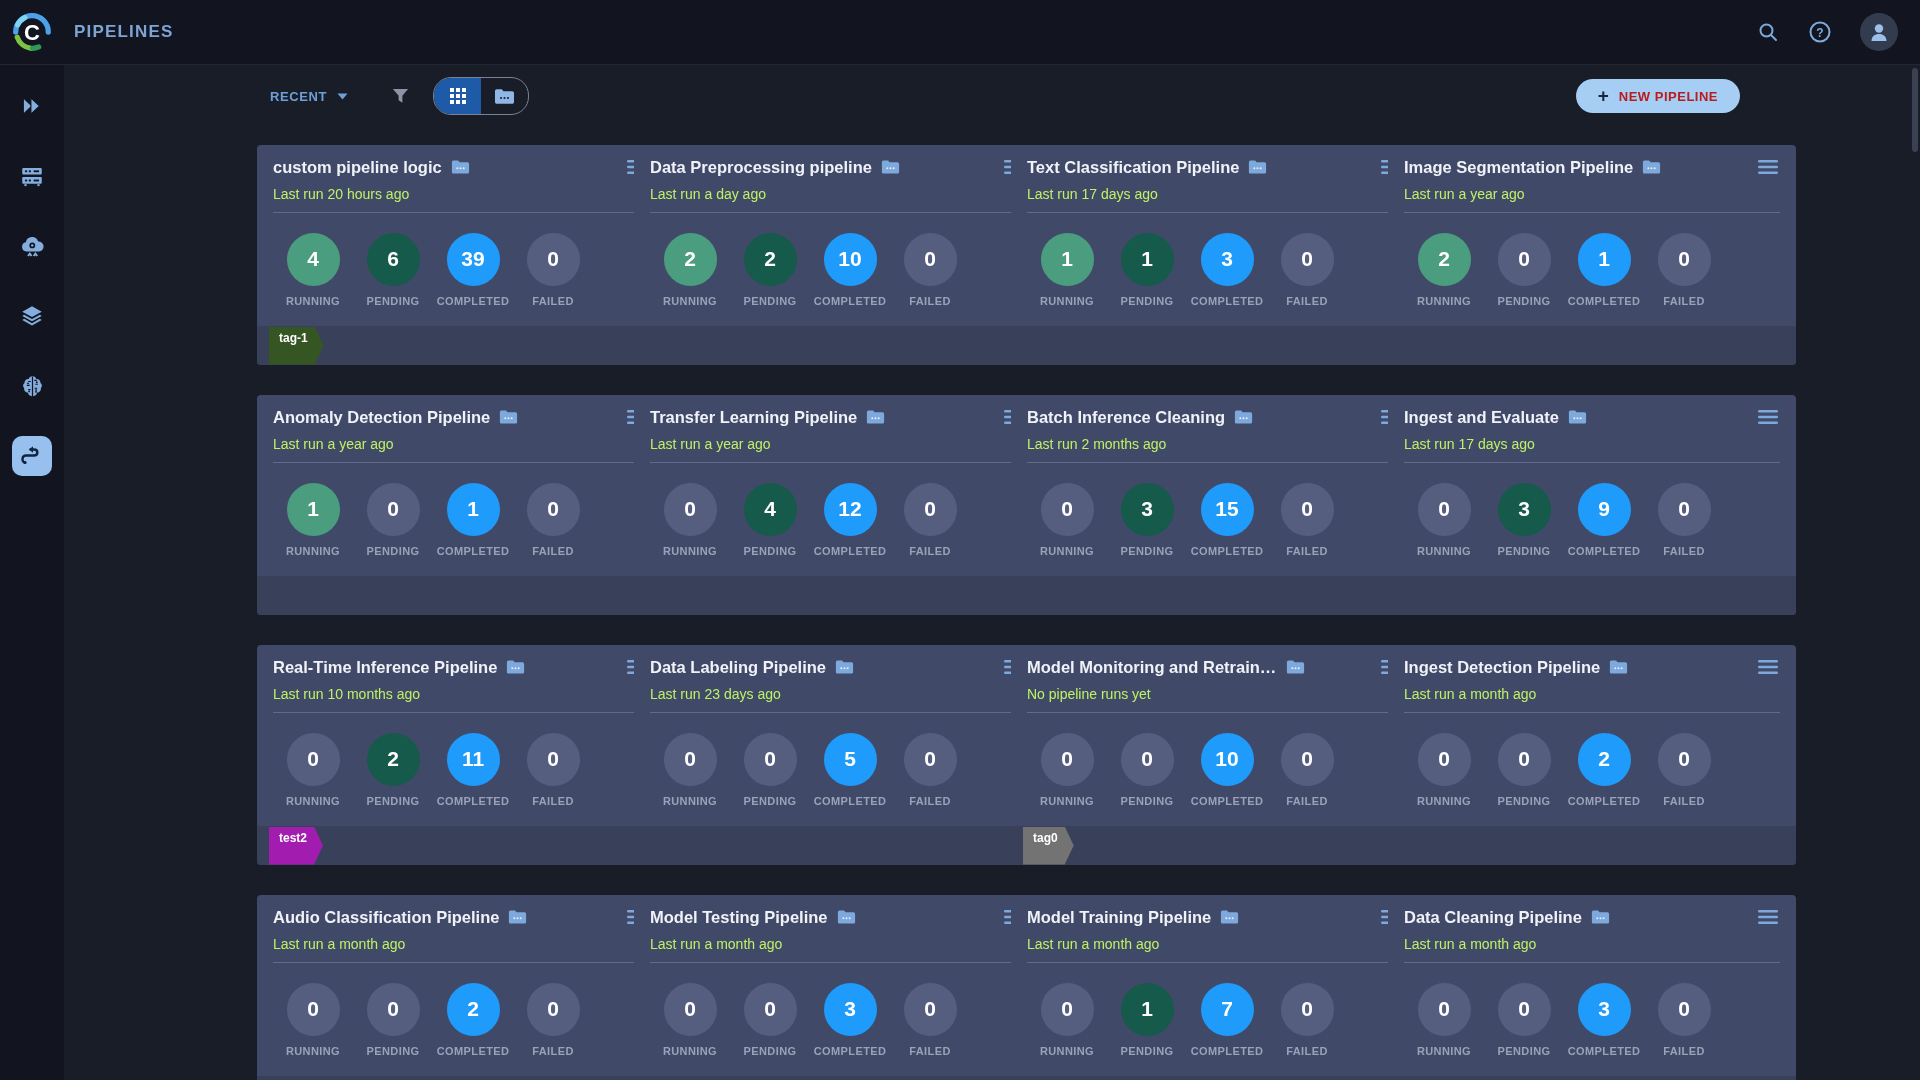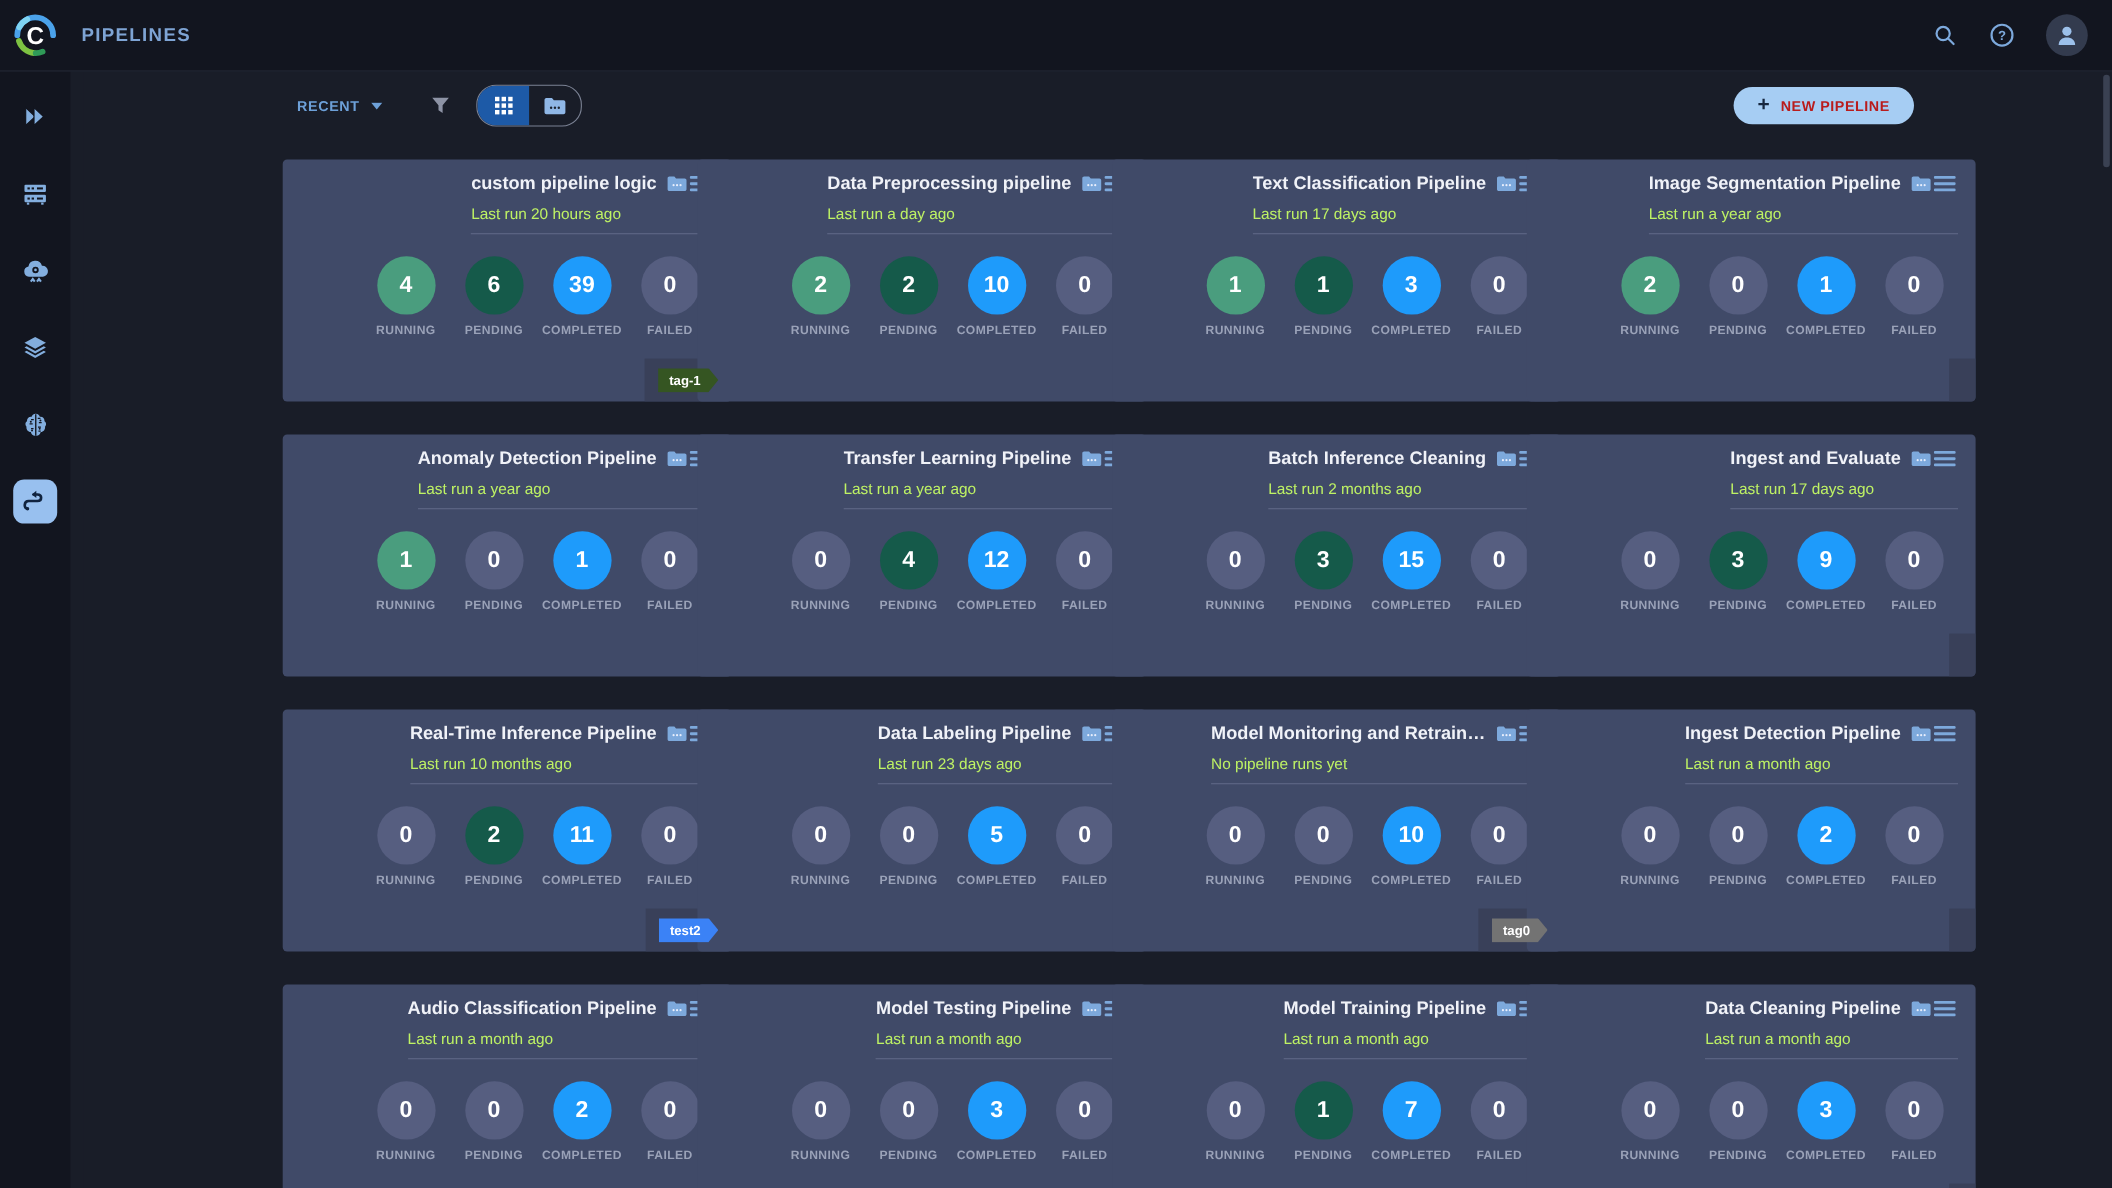--- a/index.html
+++ b/index.html
@@ -52,21 +52,21 @@
   }
   .new-pipeline-btn .plus{color:#16263e;font-size:19px;font-weight:bold;line-height:1;margin-top:-2px;}
   .new-pipeline-btn .np-label{color:#b91c1c;font-size:13px;font-weight:bold;letter-spacing:.5px;}
   
   .grid{
     display:grid;grid-template-columns:repeat(4,352px);gap:30px 25px;
     margin:31px 0 0 181px;
   }
   .card{
     width:408px;height:220px;background:#404a68;border-radius:4px;overflow:hidden;
-    display:flex;flex-direction:column;cursor:pointer;align-items:flex-end;
+    display:flex;flex-direction:column;cursor:pointer;
   }
   .card-head{padding:11px 16px 0 16px;}
   .title-row{display:flex;align-items:center;height:22px;}
   .card-title{
     color:#f0f2f8;font-size:16.5px;font-weight:bold;white-space:nowrap;
     overflow:hidden;text-overflow:ellipsis;max-width:250px;
   }
   .folder-icon{margin-left:9px;display:flex;align-items:center;}
   .menu-btn{margin-left:auto;display:flex;align-items:center;padding:2px;cursor:pointer;}
   .lastrun{
@@ -78,21 +78,21 @@
   .circle{
     width:53px;height:53px;border-radius:50%;background:#565e80;color:#fff;
     font-size:21px;font-weight:bold;display:flex;align-items:center;justify-content:center;
   }
   .circle.running{background:#4a9d7e;}
   .circle.pending{background:#155a4a;}
   .circle.completed{background:#1e9bfb;}
   .stat-label{margin-top:9px;color:#9aa2b8;font-size:11px;font-weight:bold;letter-spacing:.4px;}
   .card-footer{height:39px;background:#394059;display:flex;align-items:center;padding:0 12px;gap:8px;flex:none;}
   .tag{
-    color:#fff;font-size:12px;font-weight:bold;padding:4px 16px 4px 10px;
+    color:#fff;font-size:12px;font-weight:bold;padding:4px 16px 20px 10px;
     clip-path:polygon(0 0,calc(100% - 9px) 0,100% 50%,calc(100% - 9px) 100%,0 100%);
   }
   
   .scrollbar-thumb{
     position:absolute;right:2px;top:68px;width:6px;height:84px;background:#3a4152;border-radius:3px;cursor:pointer;
   }
 </style>
 </head>
 <body>
 
@@ -611,21 +611,21 @@
       <div class="stat">
         <div class="circle completed">11</div>
         <div class="stat-label">COMPLETED</div>
       </div>
       <div class="stat">
         <div class="circle">0</div>
         <div class="stat-label">FAILED</div>
       </div>
     </div>
     <div class="card-footer">
-          <span class="tag" style="background: #3b82f6;">test2</span>
+          <span class="tag" style="background: #a21caf;">test2</span>
         </div>
   </div>
 
   <div class="card">
     <div class="card-head">
       <div class="title-row">
         <span class="card-title">Data Labeling Pipeline</span>
         <span class="folder-icon">
           <svg width="19" height="16" viewBox="0 0 21 17">
             <path d="M1 3 C1 2 1.8 1.2 2.8 1.2 H7.8 L9.5 3.2 H18.2 C19.2 3.2 20 4 20 5 V14 C20 15 19.2 15.8 18.2 15.8 H2.8 C1.8 15.8 1 15 1 14 Z" fill="#7da9dc"></path>

